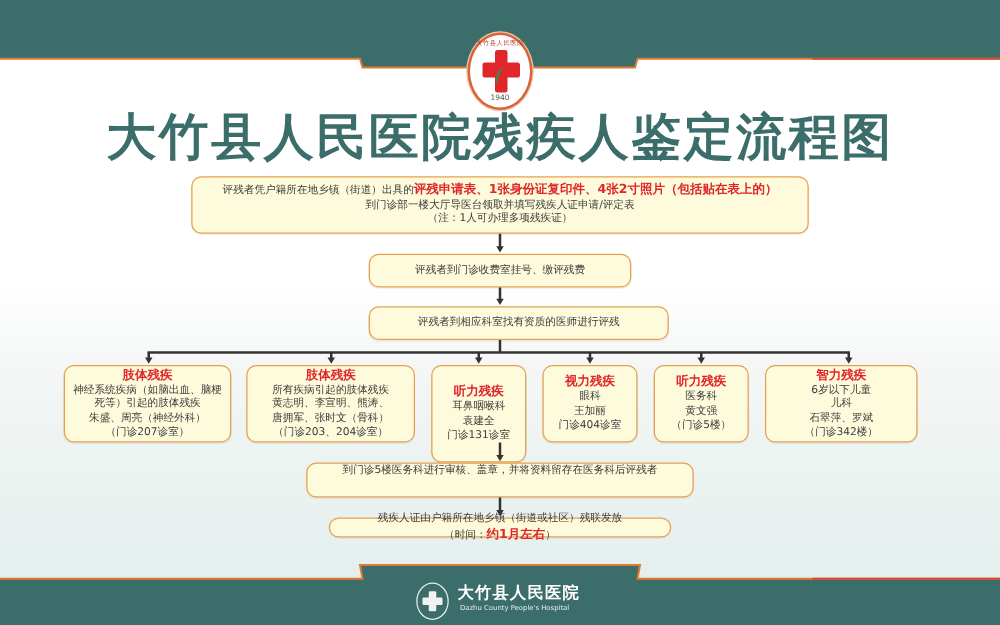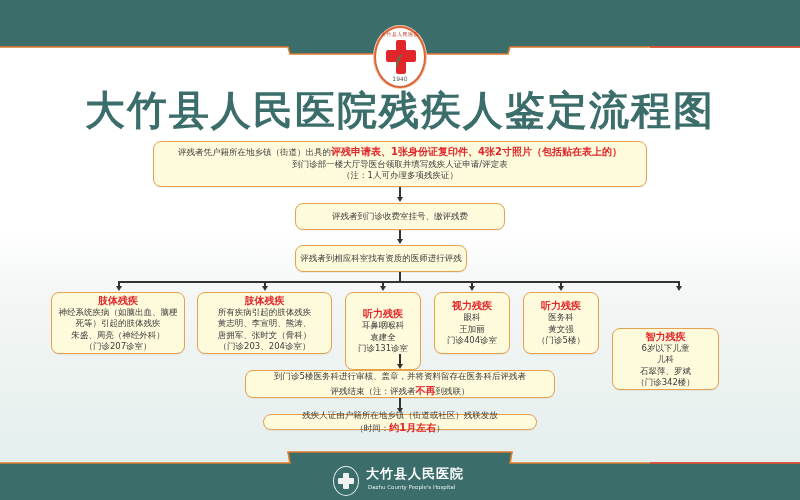--- a/index.html
+++ b/index.html
@@ -88,21 +88,21 @@
 <div class="vline" style="left:399px; top:187px; height:11px;"></div>
 <div class="arrow" style="left:396.5px; top:197px;"></div>
 
 <div class="box" style="left:295px; top:203px; width:210px; height:27px;">
   <span class="line">评残者到门诊收费室挂号、缴评残费</span>
 </div>
 
 <div class="vline" style="left:399px; top:230px; height:10px;"></div>
 <div class="arrow" style="left:396.5px; top:239px;"></div>
 
-<div class="box" style="left:295px; top:245px; width:172px; height:27px;">
+<div class="box" style="left:295px; top:245px; width:240px; height:27px;">
   <span class="line">评残者到相应科室找有资质的医师进行评残</span>
 </div>
 
 <div class="vline" style="left:399px; top:272px; height:10px;"></div>
 <div class="hline" style="left:118px; top:281px; width:562px;"></div>
 
 <div class="vline" style="left:118px; top:282px; height:5px;"></div>
 <div class="arrow" style="left:115.5px; top:286px;"></div>
 <div class="vline" style="left:264px; top:282px; height:5px;"></div>
 <div class="arrow" style="left:261.5px; top:286px;"></div>
@@ -145,36 +145,33 @@
   <span class="line">门诊404诊室</span>
 </div>
 
 <div class="box" style="left:523px; top:292px; width:76px; height:62px;">
   <span class="line cat">听力残疾</span>
   <span class="line">医务科</span>
   <span class="line">黄文强</span>
   <span class="line">（门诊5楼）</span>
 </div>
 
-<div class="box" style="left:612px; top:292px; width:107px; height:62px;margin-top:36px;">
+<div class="box" style="left:612px; top:292px; width:122px; height:62px;">
   <span class="line cat">智力残疾</span>
   <span class="line">6岁以下儿童</span>
   <span class="line">儿科</span>
   <span class="line">石翠萍、罗斌</span>
   <span class="line">（门诊342楼）</span>
 </div>
 
 <div class="vline" style="left:399px; top:354px; height:11px;"></div>
 <div class="arrow" style="left:396.5px; top:364px;"></div>
 
 <div class="box" style="left:245px; top:370px; width:310px; height:28px;justify-content:space-between;">
   <span class="line">到门诊5楼医务科进行审核、盖章，并将资料留存在医务科后评残者</span>
-  <span class="line">
-    <span>评残结束（注：评残者</span><span class="red-big">不再</span><span>到残联）</span>
-  </span>
 </div>
 
 <div class="vline" style="left:399px; top:398px; height:11px;"></div>
 <div class="arrow" style="left:396.5px; top:408px;"></div>
 
 <div class="box" style="left:263px; top:414px; width:274px; height:16px;">
   <span class="line">残疾人证由户籍所在地乡镇（街道或社区）残联发放</span>
   <span class="line">
     <span>（时间：</span><span class="red-big">约1月左右</span><span>）</span>
   </span>

